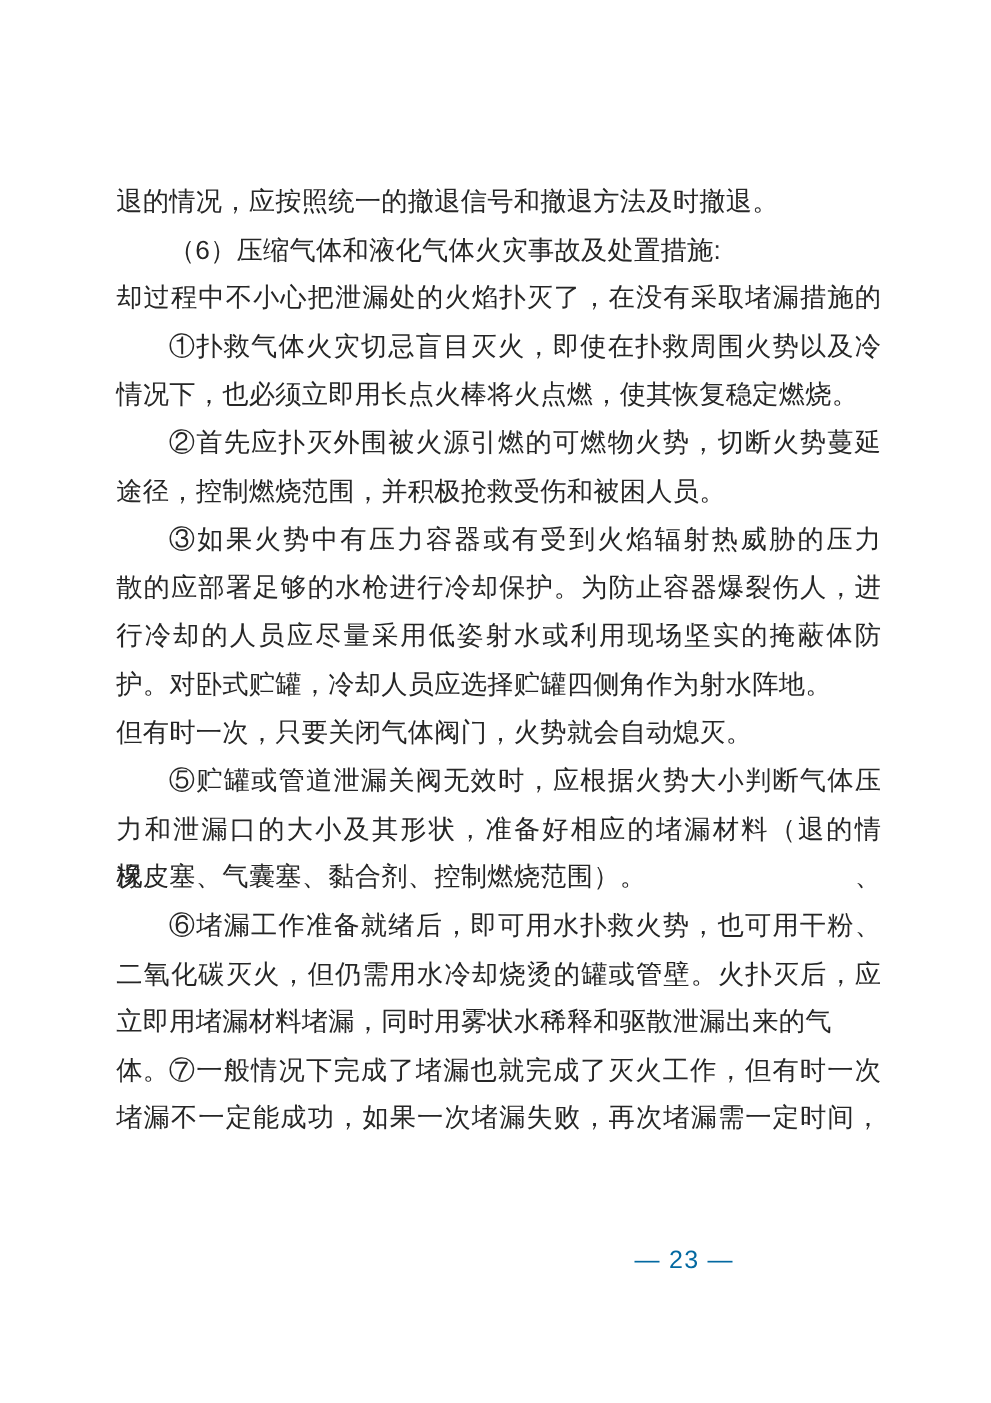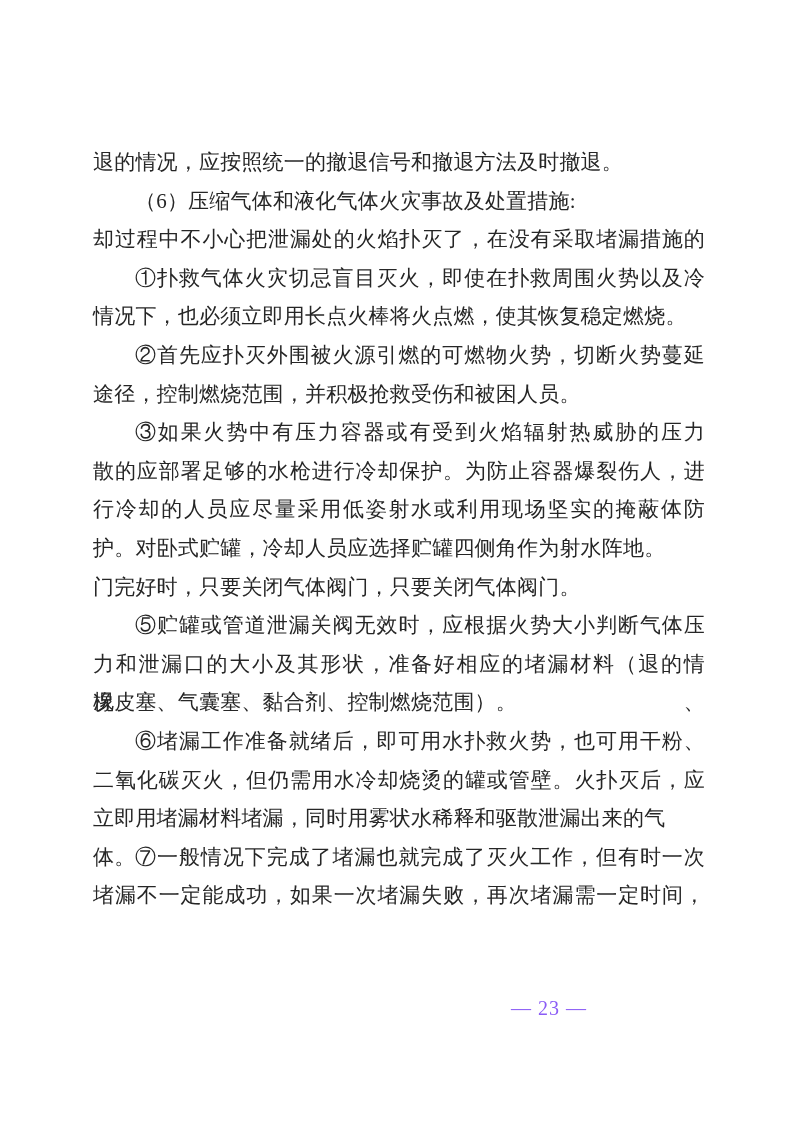--- a/index.html
+++ b/index.html
@@ -5,21 +5,21 @@
   html, body {
     margin: 0;
     padding: 0;
     background: #ffffff;
   }
   .page {
     position: relative;
     width: 710px;
     height: 1122px;
     background: #ffffff;
-    font-family: Liberation Serif, serif;
+    font-family: Liberation Sans, sans-serif;
     color: #262626;
     overflow: hidden;
   }
   .doc-body {
     position: absolute;
     left: 93px;
     top: 143px;
     width: 612px;
   }
   .line {
@@ -36,40 +36,40 @@
   .line.fill {
     text-align: justify;
     text-align-last: justify;
   }
   .footer {
     position: absolute;
     top: 997px;
     right: 123px;
     font-size: 20px;
     letter-spacing: 1px;
-    color: #8b5cf6;
+    color: #0369a1;
   }
 </style>
 </head>
 <body>
 
 <div class="page">
   <div class="doc-body">
       <div class="line">退的情况，应按照统一的撤退信号和撤退方法及时撤退。</div>
       <div class="line indent">（6）压缩气体和液化气体火灾事故及处置措施:</div>
       <div class="line fill">却过程中不小心把泄漏处的火焰扑灭了，在没有采取堵漏措施的</div>
       <div class="line fill indent">①扑救气体火灾切忌盲目灭火，即使在扑救周围火势以及冷</div>
       <div class="line">情况下，也必须立即用长点火棒将火点燃，使其恢复稳定燃烧。</div>
       <div class="line fill indent">②首先应扑灭外围被火源引燃的可燃物火势，切断火势蔓延</div>
       <div class="line">途径，控制燃烧范围，并积极抢救受伤和被困人员。</div>
       <div class="line fill indent">③如果火势中有压力容器或有受到火焰辐射热威胁的压力</div>
       <div class="line fill">散的应部署足够的水枪进行冷却保护。为防止容器爆裂伤人，进</div>
       <div class="line fill">行冷却的人员应尽量采用低姿射水或利用现场坚实的掩蔽体防</div>
       <div class="line">护。对卧式贮罐，冷却人员应选择贮罐四侧角作为射水阵地。</div>
-      <div class="line">门完好时，只要关闭气体阀门，只要关闭气体阀门。</div>
+      <div class="line">但有时一次，只要关闭气体阀门，火势就会自动熄灭。</div>
       <div class="line fill indent">⑤贮罐或管道泄漏关阀无效时，应根据火势大小判断气体压</div>
       <div class="line fill">力和泄漏口的大小及其形状，准备好相应的堵漏材料（退的情况、</div>
       <div class="line">橡皮塞、气囊塞、黏合剂、控制燃烧范围）。</div>
       <div class="line fill indent">⑥堵漏工作准备就绪后，即可用水扑救火势，也可用干粉、</div>
       <div class="line fill">二氧化碳灭火，但仍需用水冷却烧烫的罐或管壁。火扑灭后，应</div>
       <div class="line">立即用堵漏材料堵漏，同时用雾状水稀释和驱散泄漏出来的气体。</div>
       <div class="line fill indent">⑦一般情况下完成了堵漏也就完成了灭火工作，但有时一次</div>
       <div class="line fill">堵漏不一定能成功，如果一次堵漏失败，再次堵漏需一定时间，</div>
     </div>
   <div class="footer">— 23 —</div>

